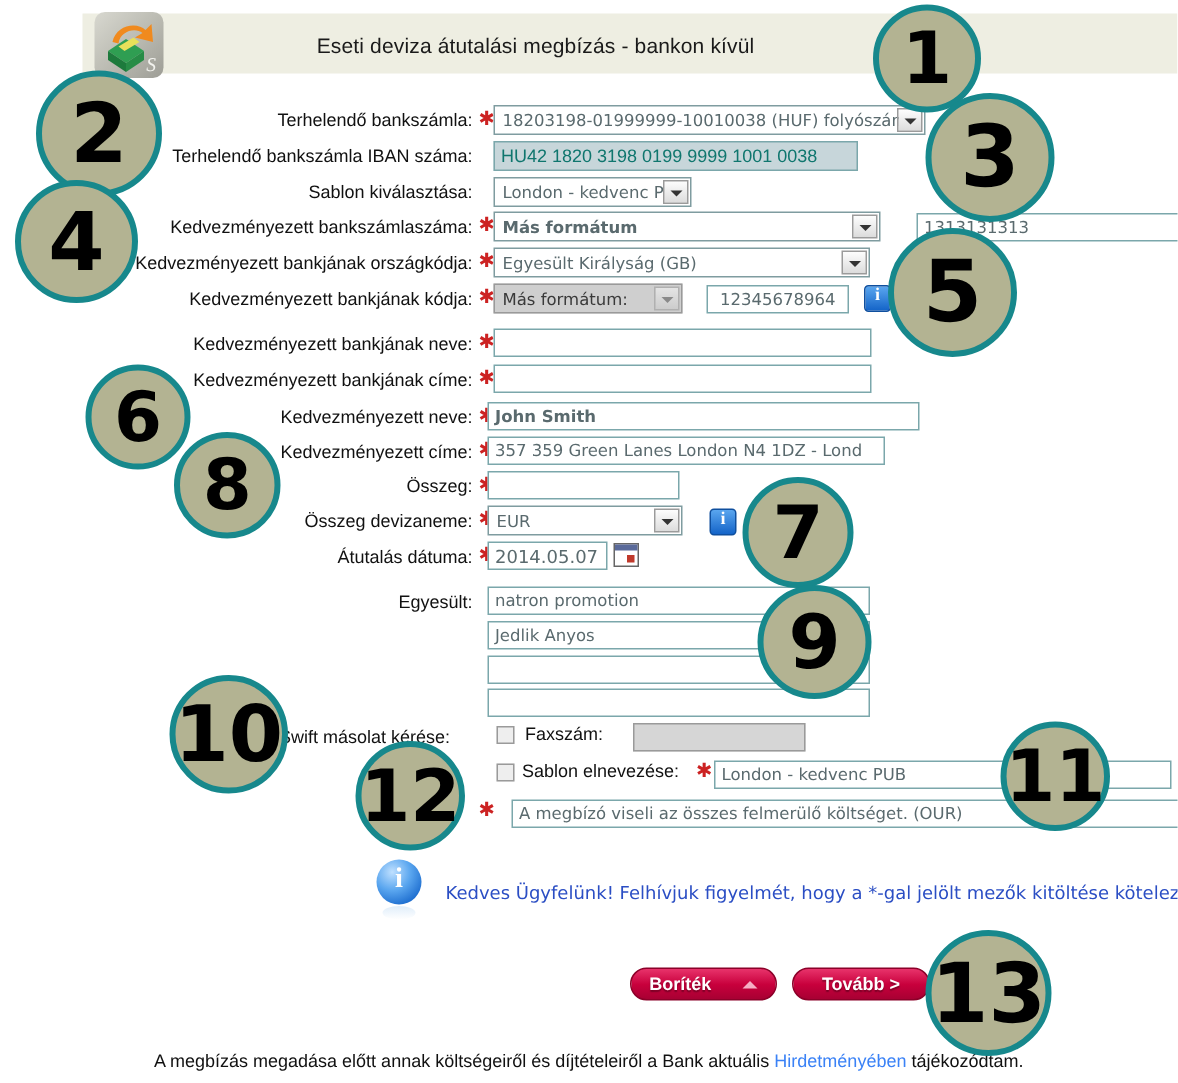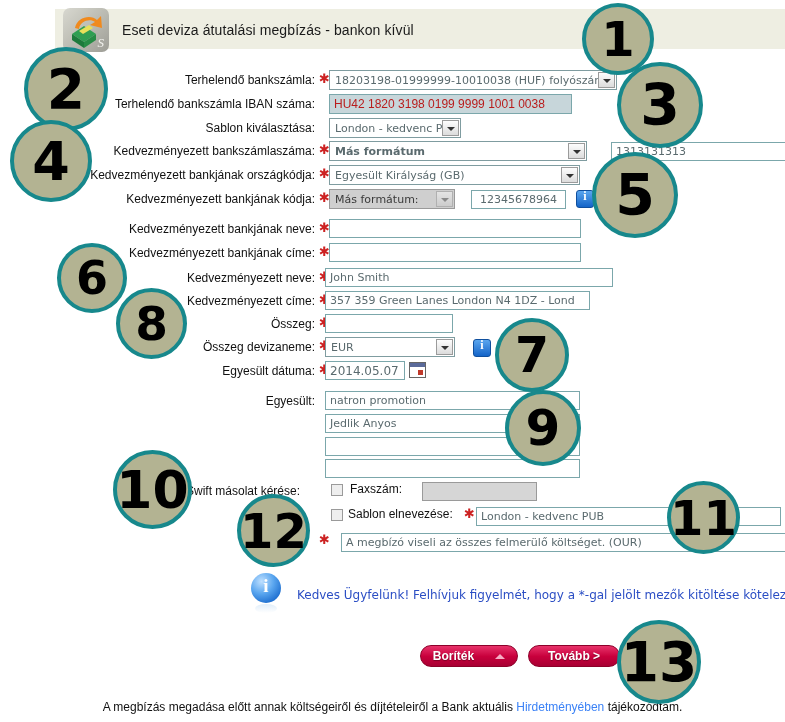--- a/index.html
+++ b/index.html
@@ -9,21 +9,21 @@
     font-family:"Liberation Sans","DejaVu Sans",sans-serif;
     font-size:12px;color:#000;
   }
   
   .header-bar{
     position:absolute;left:55px;top:9px;width:730px;height:40px;
     background:#eeeee2;
   }
   .header-title{
     position:absolute;left:122px;top:22px;width:470px;
-    font-size:14px;color:#1a1a1a;letter-spacing:.1px;white-space:nowrap;
+    font-size:14px;color:#1a1a1a;letter-spacing:.1px;white-space:nowrap;text-align:center;
   }
   .header-icon{
     position:absolute;left:63px;top:8px;width:46px;height:44px;
     border-radius:7px;overflow:hidden;
     background:linear-gradient(135deg,#d8d8d0 0%,#b9b9b0 55%,#9d9d96 100%);
   }
   .header-icon .badge-s{
     position:absolute;right:5px;bottom:1px;font-size:13px;color:#f2f2ee;
     font-family:"Liberation Serif",serif;font-style:italic;
   }
@@ -38,21 +38,21 @@
     font-weight:bold;line-height:12px;
   }
   .fld{
     position:absolute;box-sizing:border-box;height:19px;
     border:1px solid #7ba7ab;background:#fff;
     font-size:11px;color:#5a6a6e;
     padding:1px 4px;line-height:16px;white-space:nowrap;overflow:hidden;
     font-family:"DejaVu Sans",sans-serif;
   }
   .fld.gray{background:#d6d6d6;border:1px solid #9a9a9a;color:#333;}
-  .fld.iban{background:#c7d6da;border:1px solid #7ba7ab;color:#b91c1c;
+  .fld.iban{background:#c7d6da;border:1px solid #7ba7ab;color:#0f766e;
             font-family:"Liberation Sans",sans-serif;font-size:12px;font-weight:normal;}
   .sel{
     position:absolute;box-sizing:border-box;height:20px;
     border:1px solid #7f9ca0;background:#ffffff;
     font-size:11px;color:#5a6a6e;padding:1px 22px 1px 5px;line-height:17px;
     white-space:nowrap;overflow:hidden;font-family:"DejaVu Sans",sans-serif;
   }
   .sel.dis{background:#cfcfcf;border:1px solid #9a9a9a;color:#3a3a3a;}
   .sel .arrow{
     position:absolute;right:1px;top:1px;width:17px;height:16px;
@@ -212,21 +212,21 @@
 
 <div class="row" style="top:243px;">
   <div class="label-col">Kedvezményezett bankjának címe:</div>
   <div class="star">✱</div>
   <div class="fld" style="left:329px;top:0px;width:252px;"></div>
 </div>
 
 <div class="row" style="top:268px;">
   <div class="label-col">Kedvezményezett neve:</div>
   <div class="star">✱</div>
-  <div class="fld" style="left:325px;top:0px;width:288px;">John Smith</div>
+  <div class="fld" style="left:325px;top:0px;width:288px;font-weight:bold;">John Smith</div>
 </div>
 
 <div class="row" style="top:291px;">
   <div class="label-col">Kedvezményezett címe:</div>
   <div class="star">✱</div>
   <div class="fld" style="left:325px;top:0px;width:265px;">357 359 Green Lanes London N4 1DZ - Lond</div>
 </div>
 
 <div class="row" style="top:314px;">
   <div class="label-col">Összeg:</div>
@@ -238,21 +238,21 @@
   <div class="label-col">Összeg devizaneme:</div>
   <div class="star">✱</div>
   <div class="sel" style="left:325px;top:0px;width:130px;">
     <span>EUR</span>
     <span class="arrow"></span>
   </div>
   <div class="info-sq" style="left:473px;top:2px;"></div>
 </div>
 
 <div class="row" style="top:361px;">
-  <div class="label-col">Egyesült dátuma:</div>
+  <div class="label-col">Átutalás dátuma:</div>
   <div class="star">✱</div>
   <div class="fld" style="left:325px;top:0px;width:80px;font-size:12px;">2014.05.07</div>
   <div class="cal" style="left:409px;top:1px;"></div>
 </div>
 
 <div class="row" style="top:391px;">
   <div class="label-col">Egyesült:</div>
   <div class="fld" style="left:325px;top:0px;width:255px;">natron promotion</div>
 </div>
 <div class="fld" style="left:325px;top:414px;width:255px;">Jedlik Anyos</div>

